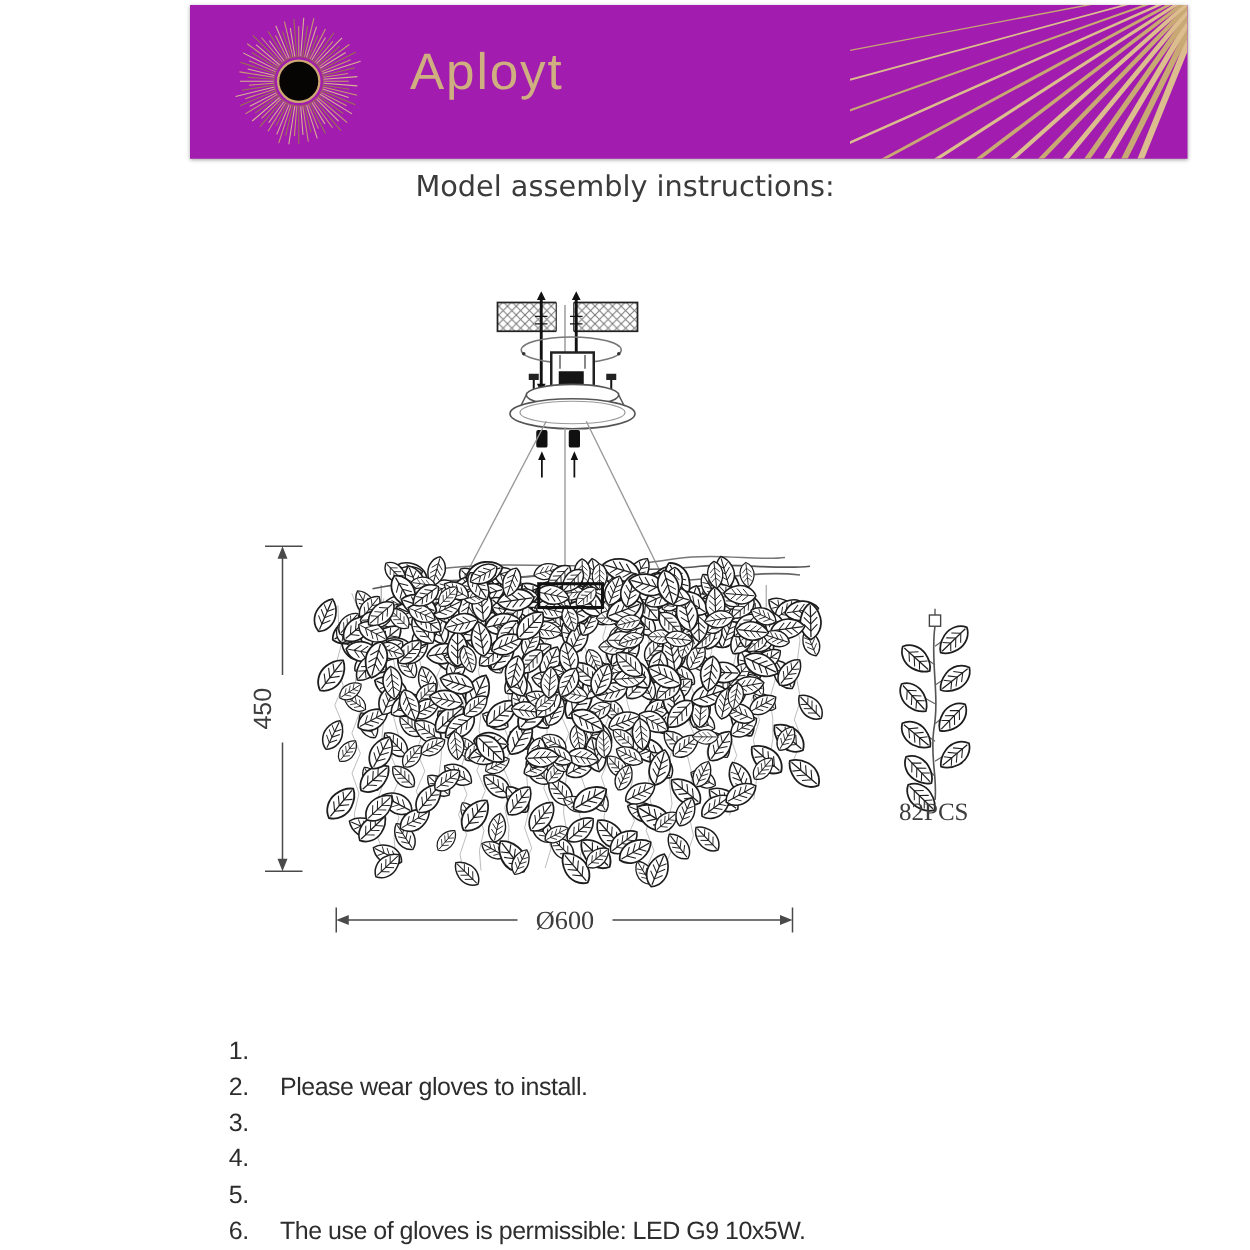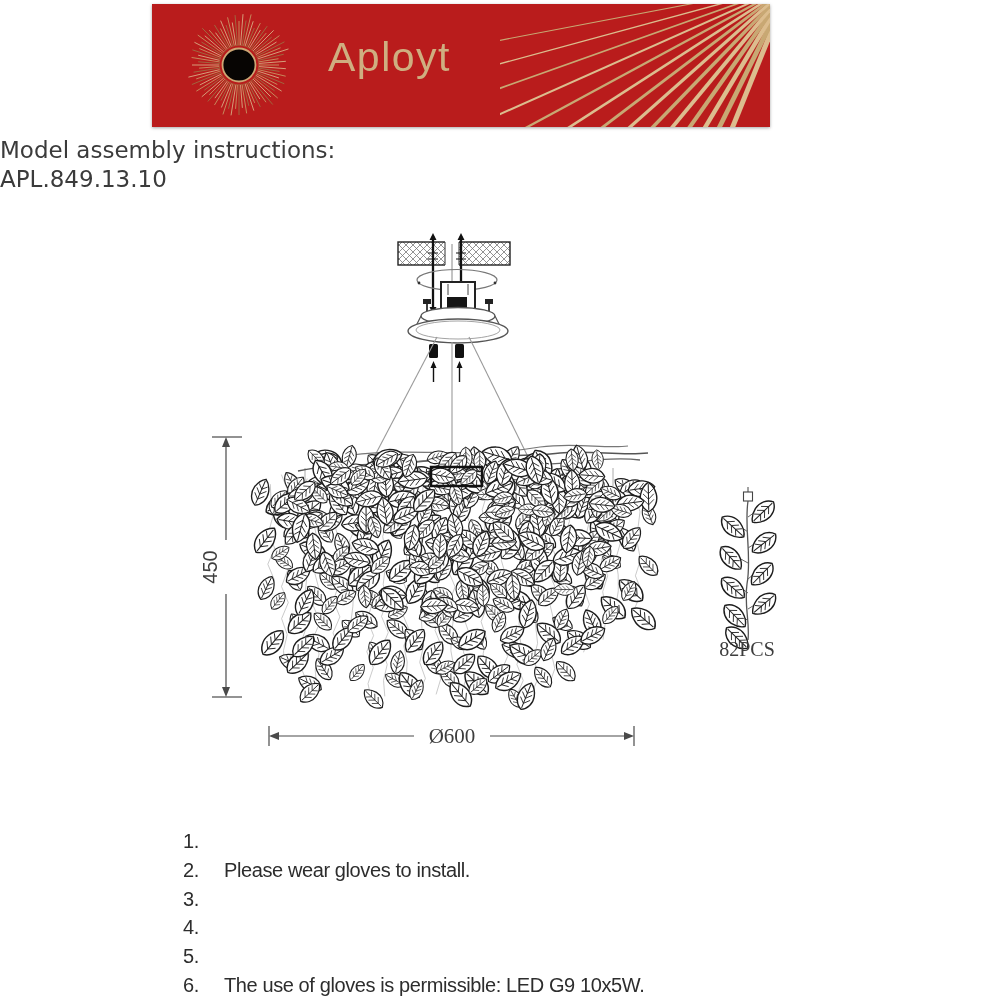--- a/index.html
+++ b/index.html
@@ -1,31 +1,31 @@
 <!DOCTYPE html>
 <html><head>
 <meta charset="utf-8">
 <style>
   html,body{margin:0;padding:0;}
   body{
     width:1000px;height:1000px;position:relative;background:#ffffff;
     font-family:"Liberation Sans",sans-serif;overflow:hidden;
   }
   .banner{
-    position:absolute;left:152px;top:4px;width:618px;height:123px;
-    background:#b91c1c;overflow:hidden;box-shadow:0 1px 3px rgba(0,0,0,.35);
+    position:absolute;left:152px;top:4px;width:798px;height:123px;
+    background:#a21caf;overflow:hidden;box-shadow:0 1px 3px rgba(0,0,0,.35);
   }
   .burst{position:absolute;left:22px;top:-2px;}
   .brand{
     position:absolute;left:176px;top:30px;font-size:41px;font-weight:300;
     color:#cfae80;letter-spacing:1.5px;font-family:"Liberation Sans",sans-serif;
   }
   .fan{position:absolute;right:0;top:0;}
   .title-block{
-    position:absolute;left:0;top:136px;width:1000px;
+    position:absolute;left:0;top:136px;width:1000px;text-align:center;
     font-family:"DejaVu Sans",sans-serif;font-size:23px;line-height:29px;color:#3b3b3b;
   }
   .diagram-svg{position:absolute;left:0;top:0;width:1000px;height:1000px;}
   .instructions{
     position:absolute;left:183px;top:827px;width:720px;
     font-family:"Liberation Sans",sans-serif;font-size:20px;line-height:28.8px;
     color:#2d2d2d;letter-spacing:-0.4px;
   }
   .row{display:flex;}
   .num{width:41px;flex:0 0 41px;}
@@ -132,21 +132,20 @@
       <line x1="265.36983995973475" y1="-5.6825221460322854" x2="-272.9750866346344" y2="285.3994938049763" stroke="#c8a873" stroke-width="2.3000000000000003"></line>
       <line x1="264.4207271860072" y1="-7.611373993877589" x2="-294.6690928912644" y2="241.31145156851227" stroke="#dcbd8e" stroke-width="2"></line>
       <line x1="263.6223913219557" y1="-9.607356046992855" x2="-312.9167697838699" y2="195.6890046401633" stroke="#c8a873" stroke-width="1.7000000000000002"></line>
       <line x1="262.9795381547753" y1="-11.658702998055798" x2="-327.6105564622794" y2="148.80107433015317" stroke="#dcbd8e" stroke-width="1.4000000000000004"></line>
       <line x1="262.4959569795967" y1="-13.753323191599712" x2="-338.66384046636074" y2="100.92404133486373" stroke="#c8a873" stroke-width="1.1"></line>
     </svg>
 </div>
 
 <div class="title-block">
   <div>Model assembly instructions:</div>
-  <div>APL.849.13.10</div>
 </div>
 
 <svg class="diagram-svg" viewBox="0 0 1000 1000">
   <defs>
     <pattern id="hatch" width="7" height="7" patternUnits="userSpaceOnUse">
       <path d="M0,7 L7,0 M-1,1 L1,-1 M6,8 L8,6" stroke="#777" stroke-width="0.8"></path>
       <path d="M0,0 L7,7 M6,-1 L8,1 M-1,6 L1,8" stroke="#777" stroke-width="0.8"></path>
     </pattern>
     <g id="leafShape">
       <path d="M0,-13 C5.5,-10.5 8.5,-4 7,2.5 C5.5,8.5 2.5,11.5 0,13 C-2.5,11.5 -5.5,8.5 -7,2.5 C-8.5,-4 -5.5,-10.5 0,-13 Z" fill="#ffffff" stroke="#1d1d1d" stroke-width="1.25"></path>

